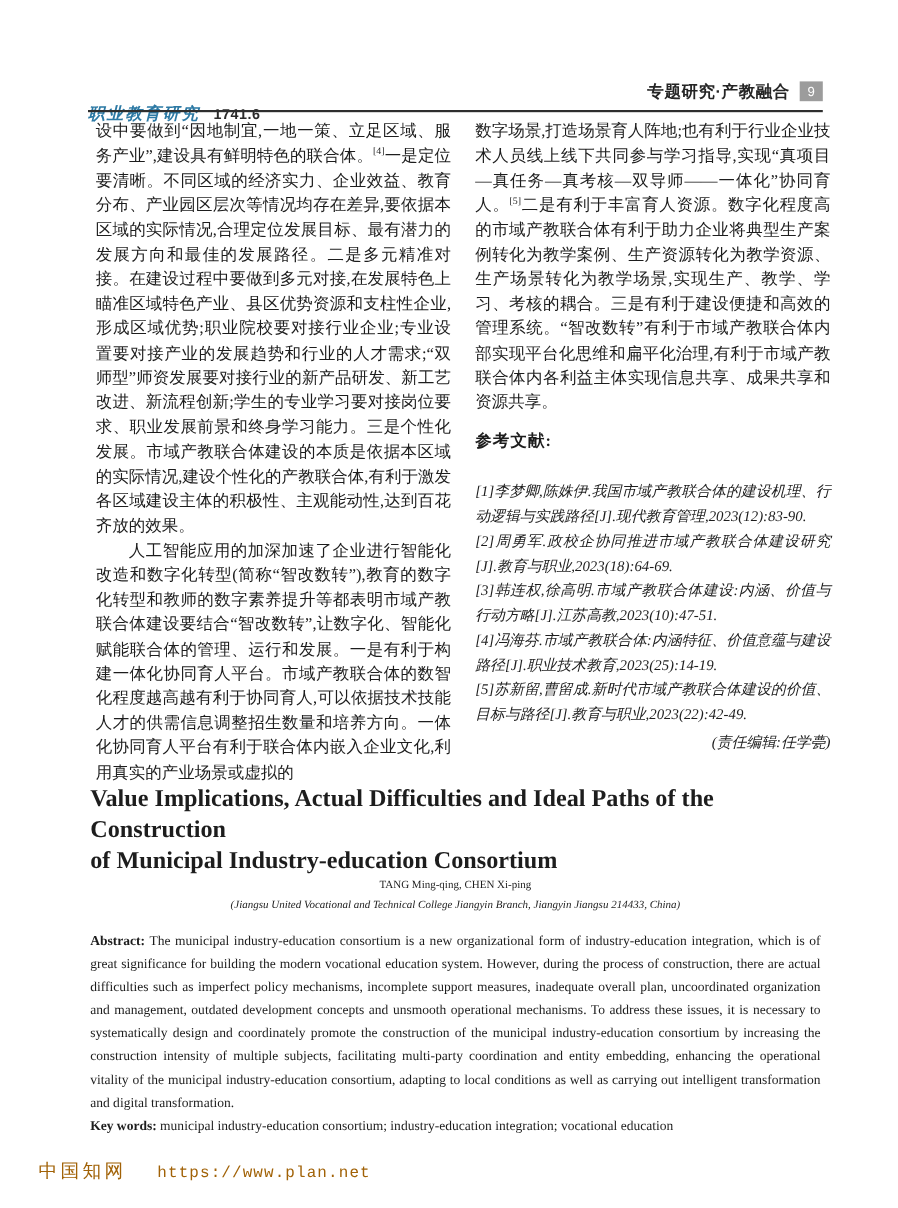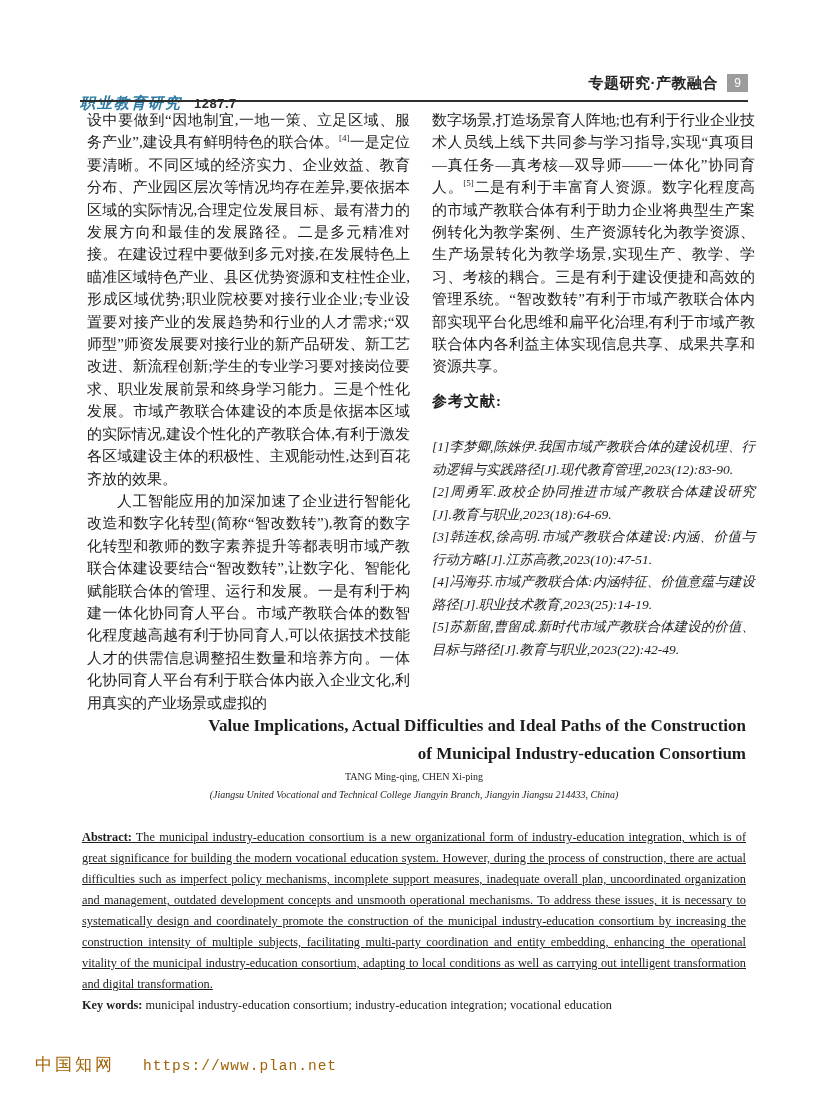--- a/index.html
+++ b/index.html
@@ -63,26 +63,26 @@
     font-size: 13.5px; line-height: 22.5px; font-style: italic;
     text-align: justify;
   }
   .editor-note {
     font-size: 13.5px; font-style: italic; text-align: right; margin-top: 3px;
   }
 
   
   .english { position: absolute; left: 82px; top: 712px; width: 664px; }
   .en-title {
-    text-align: right; font-size: 17px; font-weight: bold;
+    text-align: left; font-size: 22px; font-weight: bold;
     line-height: 28px;
   }
   .authors { text-align: center; font-size: 10px; margin-top: 3px; }
   .affiliation { text-align: center; font-size: 10px; font-style: italic; margin-top: 7px; }
-  .abstract { margin-top: 27px; font-size: 12.3px; line-height: 21px; text-align: justify; text-decoration: underline; }
+  .abstract { margin-top: 17px; font-size: 12.3px; line-height: 21px; text-align: justify; }
   .keywords { font-size: 12.3px; line-height: 21px; text-align: left; }
   .label { font-weight: bold; }
 
   
   .footer {
     position: absolute; left: 35px; top: 1053px;
     display: flex; align-items: baseline; gap: 28px; color: #a16207;
   }
   .cnki-name { font-size: 17px; letter-spacing: 3px; }
   .cnki-url {
@@ -91,21 +91,21 @@
   }
 </style>
 </head>
 <body>
 
 <div class="page">
 
   <div class="header">
     <div class="header-left">
       <span class="journal-name">职业教育研究</span>
-      <span class="issue">1287.7</span>
+      <span class="issue">1741.6</span>
     </div>
     <div class="header-right">
       <span class="section-title">专题研究·产教融合</span>
       <span class="page-badge">9</span>
     </div>
   </div>
   <div class="header-rule"></div>
 
   <div class="columns">
 
@@ -120,20 +120,21 @@
       <h3 class="ref-heading">参考文献:</h3>
 
       <div class="ref-list">
         <p class="ref-item">[1]李梦卿,陈姝伊.我国市域产教联合体的建设机理、行动逻辑与实践路径[J].现代教育管理,2023(12):83-90.</p>
         <p class="ref-item">[2]周勇军.政校企协同推进市域产教联合体建设研究[J].教育与职业,2023(18):64-69.</p>
         <p class="ref-item">[3]韩连权,徐高明.市域产教联合体建设:内涵、价值与行动方略[J].江苏高教,2023(10):47-51.</p>
         <p class="ref-item">[4]冯海芬.市域产教联合体:内涵特征、价值意蕴与建设路径[J].职业技术教育,2023(25):14-19.</p>
         <p class="ref-item">[5]苏新留,曹留成.新时代市域产教联合体建设的价值、目标与路径[J].教育与职业,2023(22):42-49.</p>
       </div>
 
+      <p class="editor-note">(责任编辑:任学甍)</p>
     </div>
 
   </div>
 
   <div class="english">
     <h1 class="en-title"><span>Value Implications, Actual Difficulties and Ideal Paths of the Construction</span><br><span>of Municipal Industry-education Consortium</span></h1>
 
     <div class="authors">TANG Ming-qing, CHEN Xi-ping</div>
     <div class="affiliation">(Jiangsu United Vocational and Technical College Jiangyin Branch, Jiangyin Jiangsu 214433, China)</div>
 

